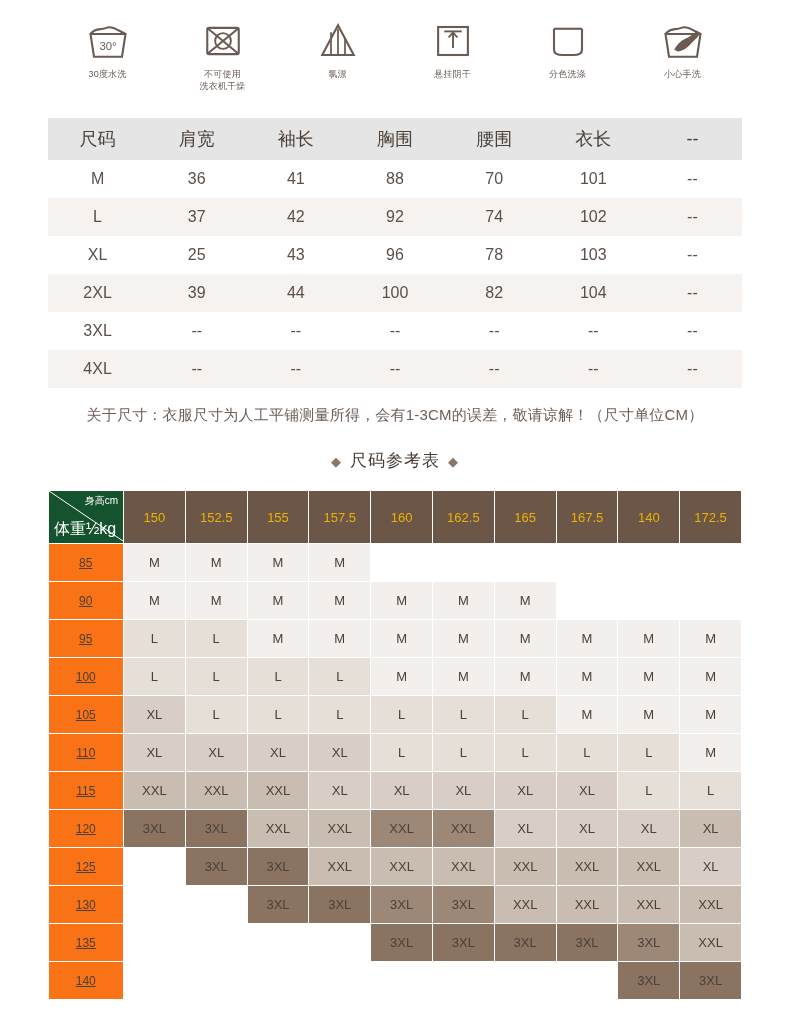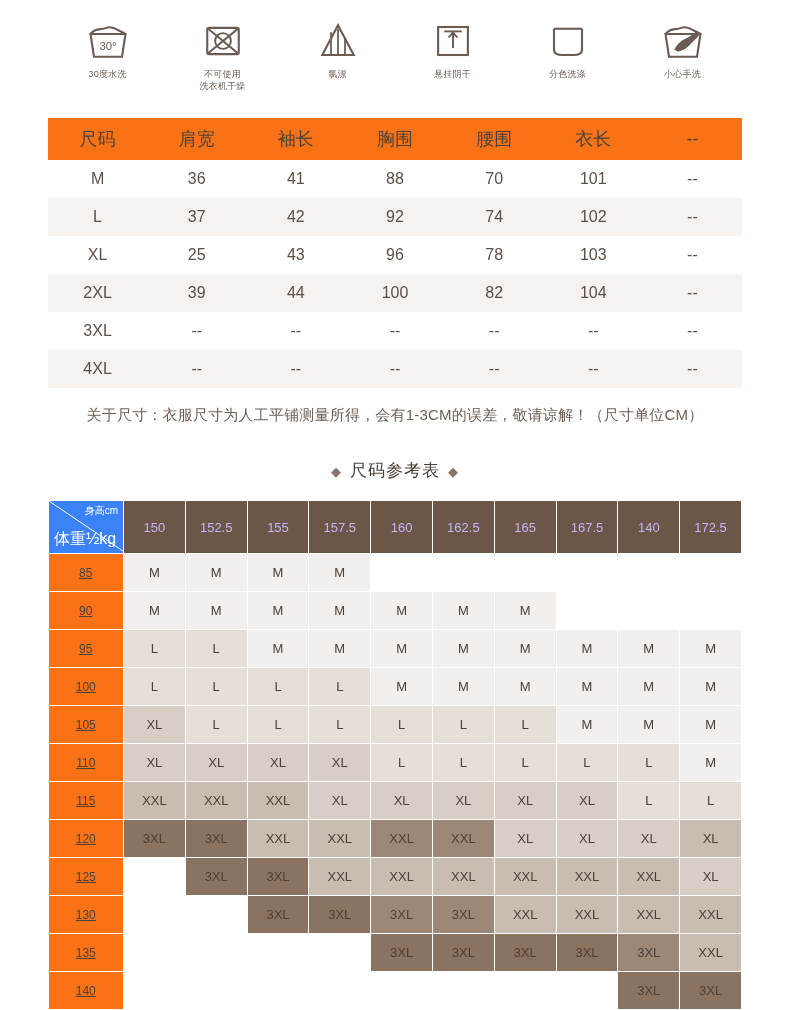--- a/index.html
+++ b/index.html
@@ -54,42 +54,42 @@
   table.measure td, table.measure th {
     text-align: center;
     font-weight: normal;
     color: #5c4f47;
     height: 36px;
     vertical-align: middle;
   }
   table.measure thead th {
     font-size: 18px;
     color: #4d4239;
-    background: #f97316;
+    background: #e5e5e5;
     height: 40px;
   }
   table.measure tbody td {
     font-size: 16px;
     background: #ffffff;
   }
   table.measure tbody tr:nth-child(even) td {
     background: #f5f2f0;
   }
   .note {
     text-align: center;
     font-size: 15px;
     color: #6d5f56;
     margin-top: 18px;
     letter-spacing: 0.2px;
   }
 
   
   .ref-title {
     text-align: center;
-    margin-top: 34px;
+    margin-top: 24px;
     font-size: 17px;
     color: #4a3f38;
     letter-spacing: 1px;
   }
   .ref-title .diamond {
     color: #8a7668;
     font-size: 13px;
     vertical-align: middle;
     margin: 0 8px;
   }
@@ -106,21 +106,21 @@
   table.ref td, table.ref th {
     border: 1px solid #ffffff;
     text-align: center;
     font-size: 13px;
     height: 35px;
     vertical-align: middle;
     color: #4c4039;
     font-weight: normal;
   }
   table.ref th.corner {
-    background: #3b82f6;
+    background: #14532d;
     color: #ffffff;
     position: relative;
     padding: 0;
     width: 74px;
     height: 50px;
     overflow: hidden;
   }
   .corner-inner {
     position: relative;
     width: 100%;
@@ -144,21 +144,21 @@
   .corner-bottom {
     position: absolute;
     bottom: 3px;
     left: 5px;
     font-size: 16px;
     color: #ffffff;
     white-space: nowrap;
   }
   table.ref th.hcol {
     background: #6b5647;
-    color: #c4b5fd;
+    color: #eab308;
     font-size: 13px;
     height: 50px;
   }
   table.ref td.wrow {
     background: #f97316;
     color: #4c4039;
     font-size: 12px;
     border-left: none;
     text-decoration: underline;
   }

